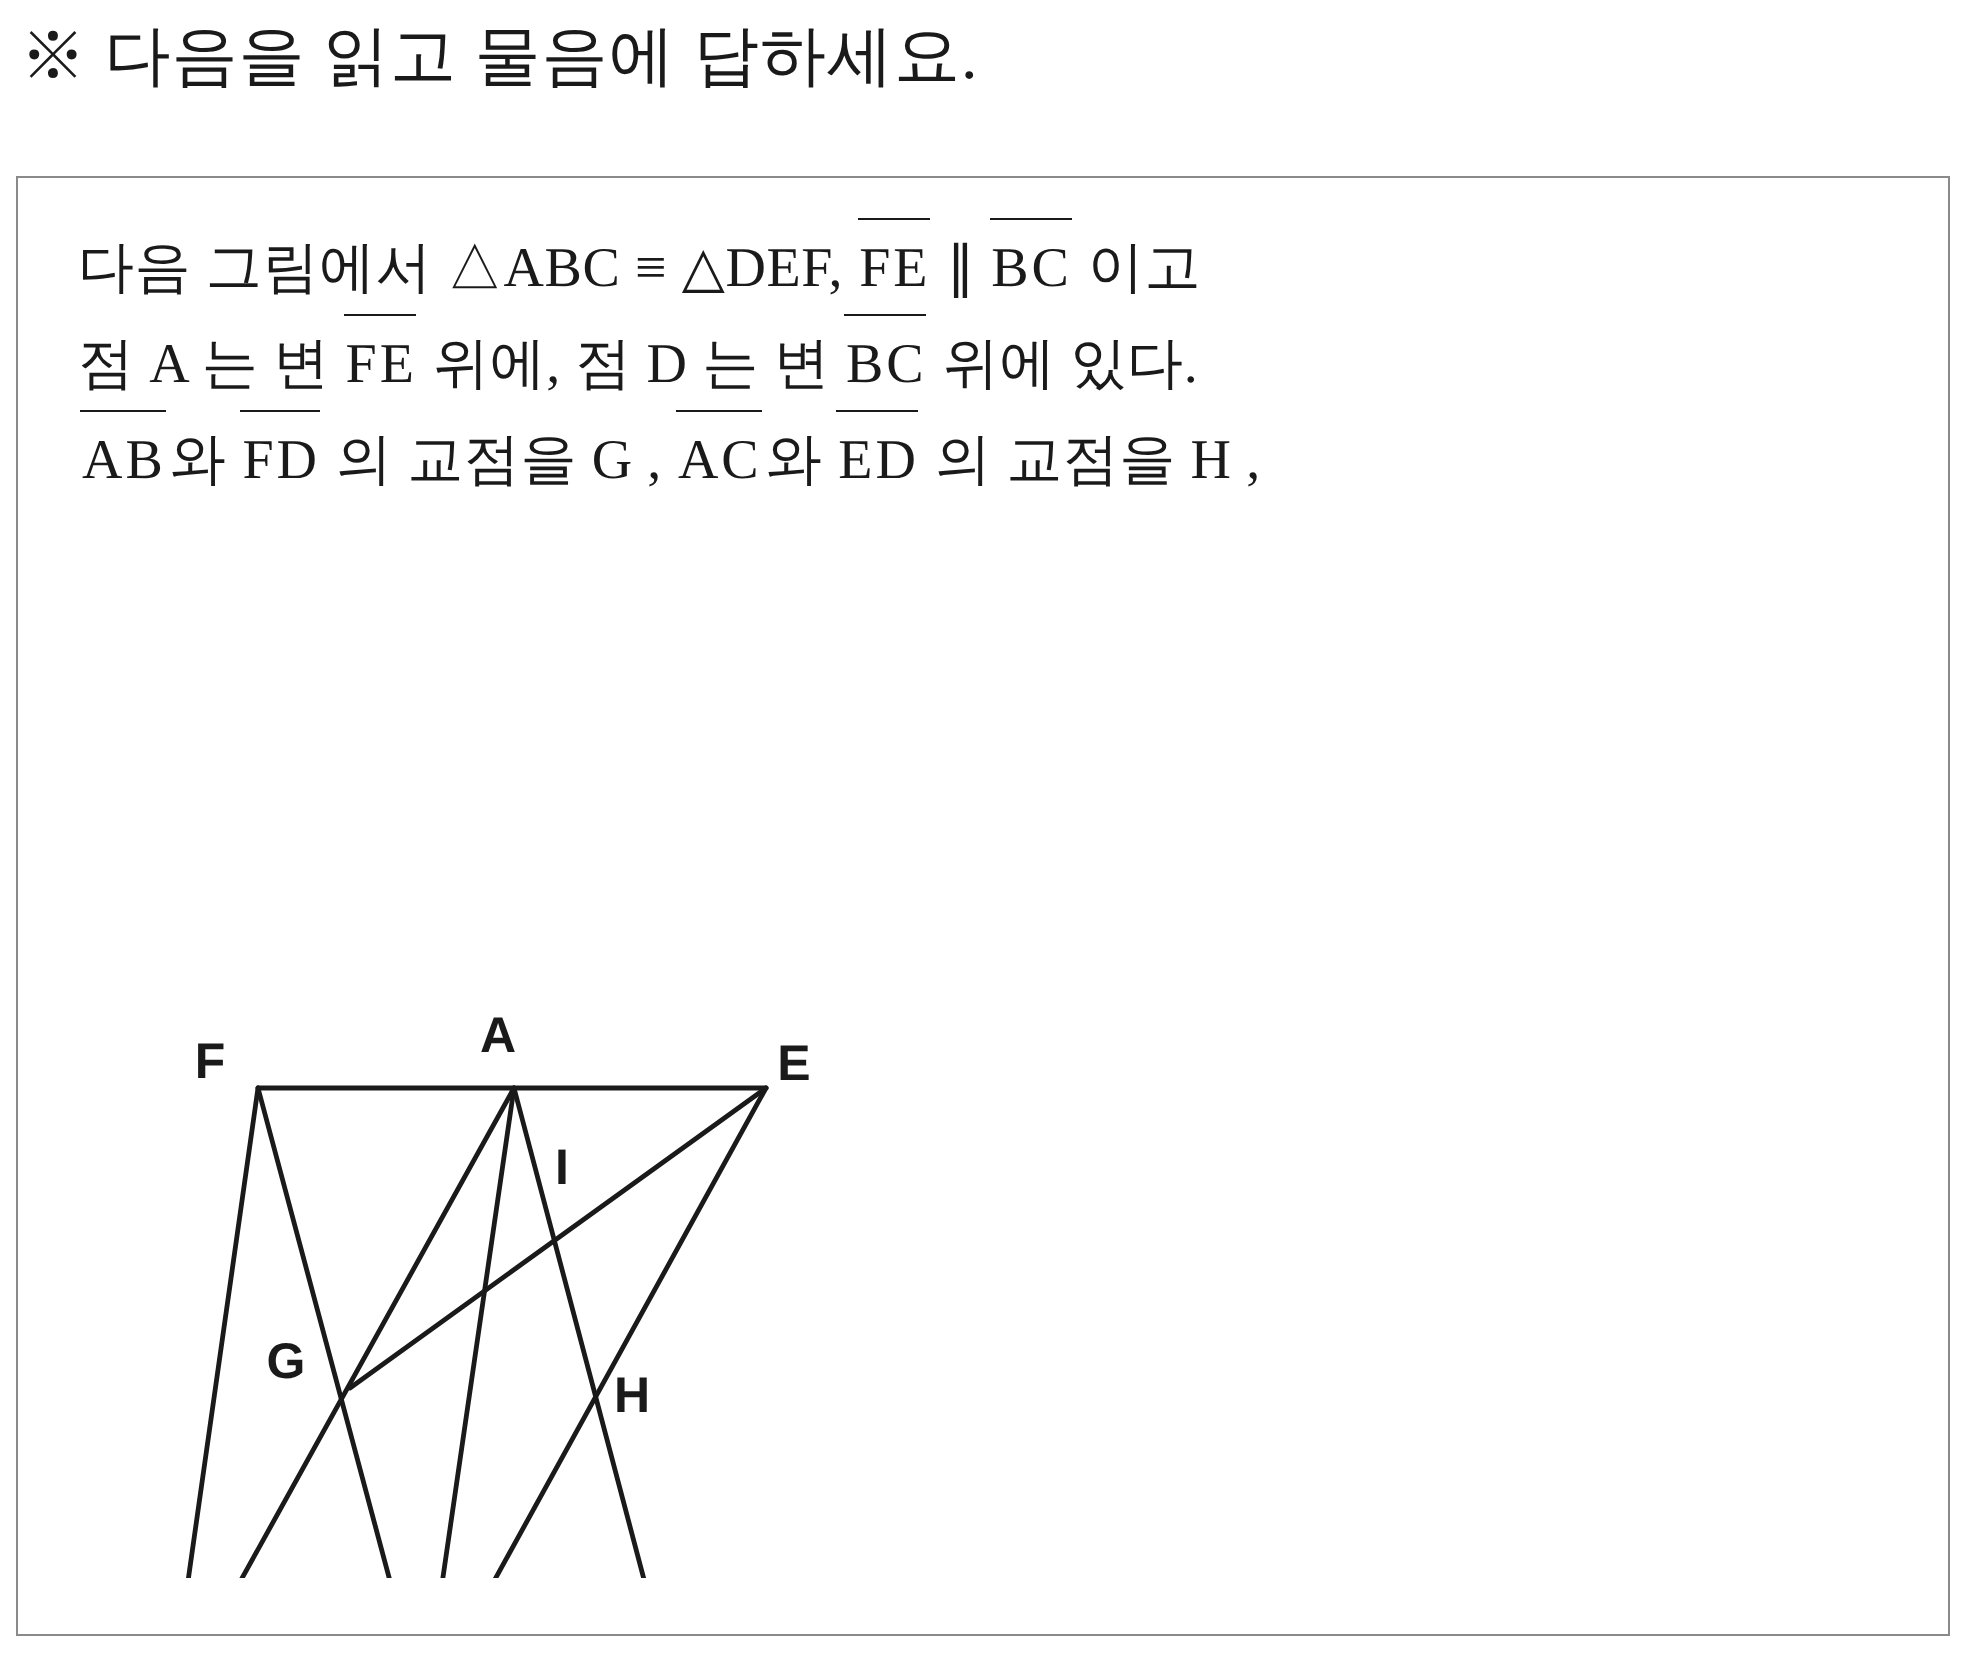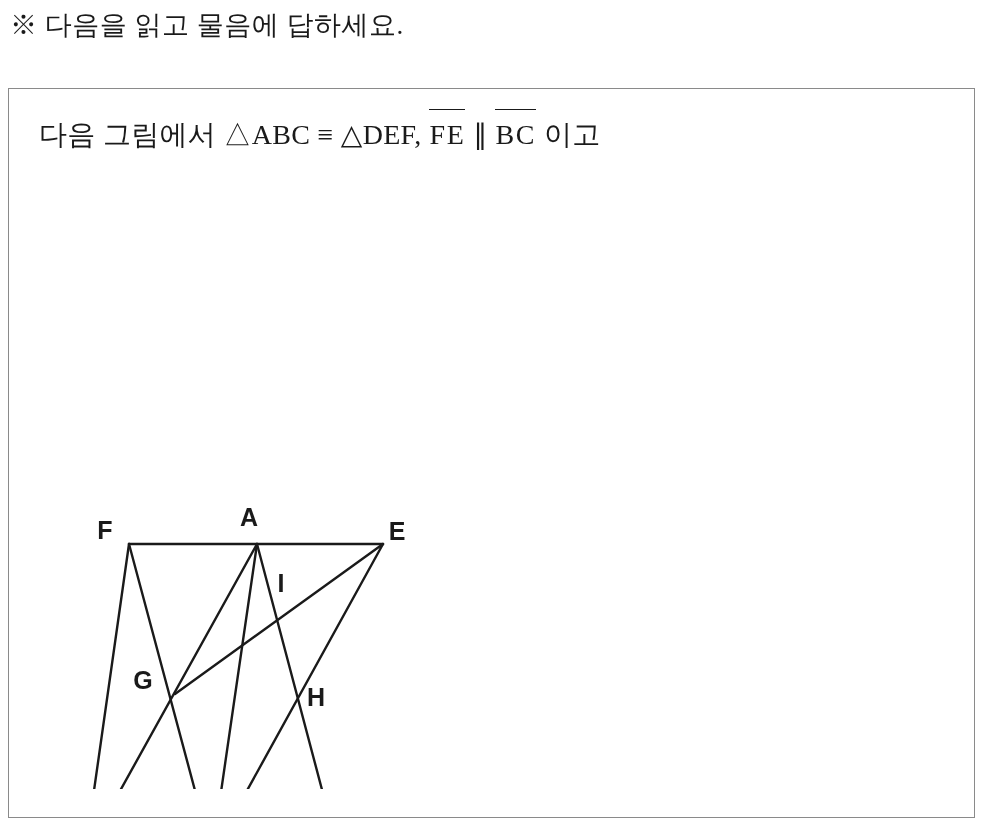--- a/index.html
+++ b/index.html
@@ -13,21 +13,21 @@
     font-family: "Liberation Serif", serif;
     color: #1a1a1a;
     position: relative;
     overflow: hidden;
   }
 
   .instruction {
     position: absolute;
     left: 10px;
     top: 8px;
-    font-size: 27px;
+    font-size: 33px;
     line-height: 1.3;
     letter-spacing: 0.5px;
     white-space: nowrap;
   }
 
   .problem-box {
     position: absolute;
     left: 8px;
     top: 88px;
     width: 967px;
@@ -91,20 +91,26 @@
 <body>
 
 <div class="instruction">※ 다음을 읽고 물음에 답하세요.</div>
 
 <div class="problem-box">
 
   <div class="problem-text">
     <div class="line">
       <span>다음 그림에서 △ABC ≡ △DEF,</span><span class="sp"></span><span class="seg">FE</span><span class="sp"></span><span>∥</span><span class="sp"></span><span class="seg">BC</span><span class="sp"></span><span>이고</span>
     </div>
+    <div class="line">
+      <span>점 A 는 변</span><span class="sp"></span><span class="seg">FE</span><span class="sp"></span><span>위에, 점 D 는 변</span><span class="sp"></span><span class="seg">BC</span><span class="sp"></span><span>위에 있다.</span>
+    </div>
+    <div class="line">
+      <span class="seg">AB</span><span>와</span><span class="sp"></span><span class="seg">FD</span><span class="sp"></span><span>의 교점을 G ,</span><span class="sp"></span><span class="seg">AC</span><span>와</span><span class="sp"></span><span class="seg">ED</span><span class="sp"></span><span>의 교점을 H ,</span>
+    </div>
   </div>
 
   <div class="figure-wrap">
     <svg id="fig-svg" width="430" height="400" viewBox="0 0 430 400">
       <g id="fig-lines" stroke="#1a1a1a" stroke-width="2.4" fill="none" stroke-linecap="round">
           <line x1="110" y1="155" x2="364" y2="155"></line>
           <line x1="66" y1="465" x2="320" y2="465"></line>
           <line x1="110" y1="155" x2="66" y2="465"></line>
           <line x1="110" y1="155" x2="193" y2="465"></line>
           <line x1="238" y1="155" x2="66" y2="465"></line>

